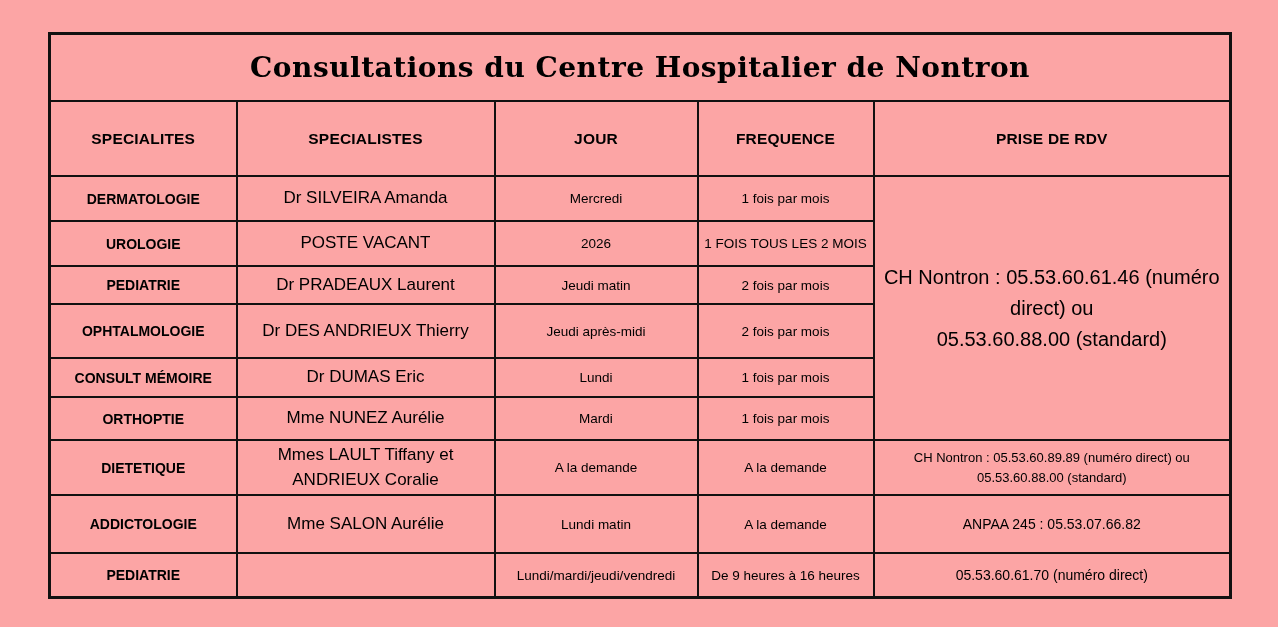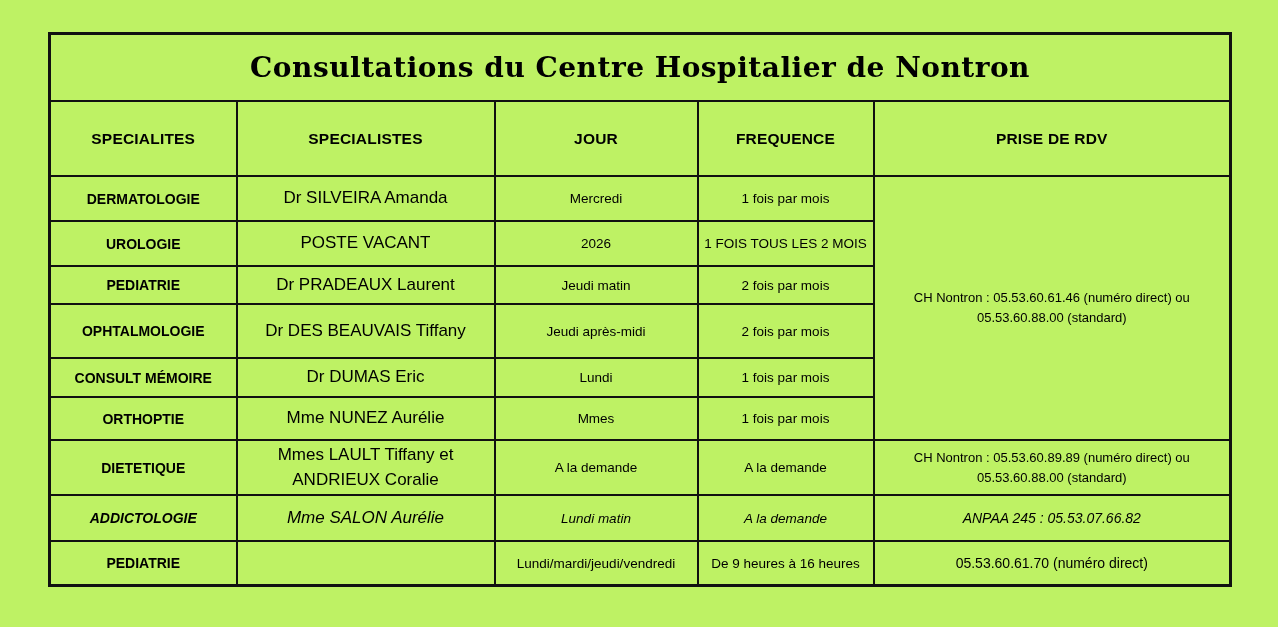--- a/index.html
+++ b/index.html
@@ -4,21 +4,21 @@
 <style>
   html, body {
     margin: 0;
     padding: 0;
     background: #ffffff;
   }
   .page {
     position: relative;
     width: 1278px;
     height: 627px;
-    background: #bef264;
+    background: #fca5a5;
     font-family: "Liberation Sans", sans-serif;
     color: #000000;
   }
   table.schedule {
     position: absolute;
     left: 48px;
     top: 32px;
     width: 1181px;
     border-collapse: collapse;
     table-layout: fixed;
@@ -54,41 +54,41 @@
     line-height: 1.45;
   }
   .c-day, .c-freq {
     font-size: 13.5px;
   }
   .c-freq-caps {
     font-size: 13.5px;
     padding: 2px 1px;
   }
   .c-book-main {
-    font-size: 13px;
+    font-size: 20px;
     white-space: pre-line;
     line-height: 1.55;
   }
   .c-book-small {
     font-size: 13px;
     white-space: pre-line;
     line-height: 1.5;
     border-radius: 22px;
   }
   .c-book-mid {
     font-size: 14px;
   }
   .r-1 { height: 45px; }
   .r-2 { height: 45px; }
   .r-3 { height: 38px; }
   .r-4 { height: 54px; }
   .r-5 { height: 39px; }
   .r-6 { height: 43px; }
   .r-7 { height: 52px; }
-  .r-8 { height: 46px; font-style: italic; }
+  .r-8 { height: 58px; }
   .r-9 { height: 44px; }
 </style>
 </head>
 <body>
 
 <div class="page">
   <table class="schedule">
     <colgroup>
       <col style="width:187px">
       <col style="width:258px">
@@ -128,36 +128,36 @@
 
     <tr class="r-3">
       <td class="c-spec">PEDIATRIE</td>
       <td class="c-specialist">Dr PRADEAUX Laurent</td>
       <td class="c-day">Jeudi matin</td>
       <td class="c-freq">2 fois par mois</td>
     </tr>
 
     <tr class="r-4">
       <td class="c-spec">OPHTALMOLOGIE</td>
-      <td class="c-specialist">Dr DES BEAUVAIS Tiffany</td>
+      <td class="c-specialist">Dr DES ANDRIEUX Thierry</td>
       <td class="c-day">Jeudi après-midi</td>
       <td class="c-freq">2 fois par mois</td>
     </tr>
 
     <tr class="r-5">
       <td class="c-spec">CONSULT MÉMOIRE</td>
       <td class="c-specialist">Dr DUMAS Eric</td>
       <td class="c-day">Lundi</td>
       <td class="c-freq">1 fois par mois</td>
     </tr>
 
     <tr class="r-6">
       <td class="c-spec">ORTHOPTIE</td>
       <td class="c-specialist">Mme NUNEZ Aurélie</td>
-      <td class="c-day">Mmes</td>
+      <td class="c-day">Mardi</td>
       <td class="c-freq">1 fois par mois</td>
     </tr>
 
     <tr class="r-7">
       <td class="c-spec">DIETETIQUE</td>
       <td class="c-specialist">Mmes LAULT Tiffany et
 ANDRIEUX Coralie</td>
       <td class="c-day">A la demande</td>
       <td class="c-freq">A la demande</td>
       <td class="c-book-small">CH Nontron : 05.53.60.89.89 (numéro direct)  ou

